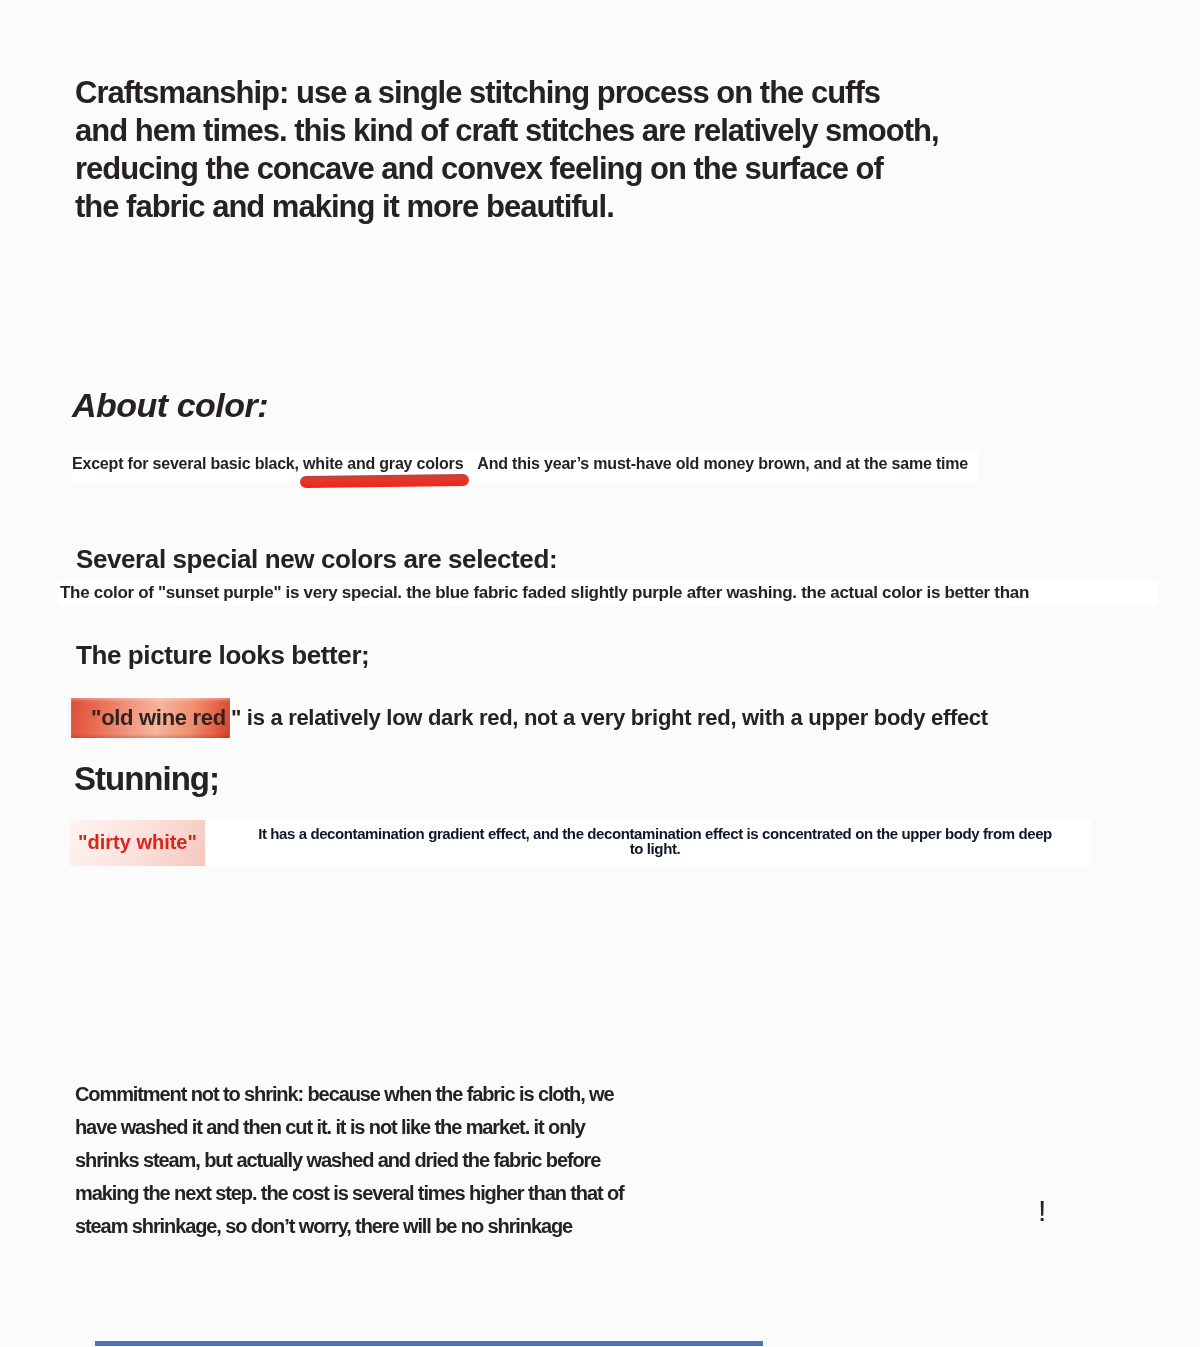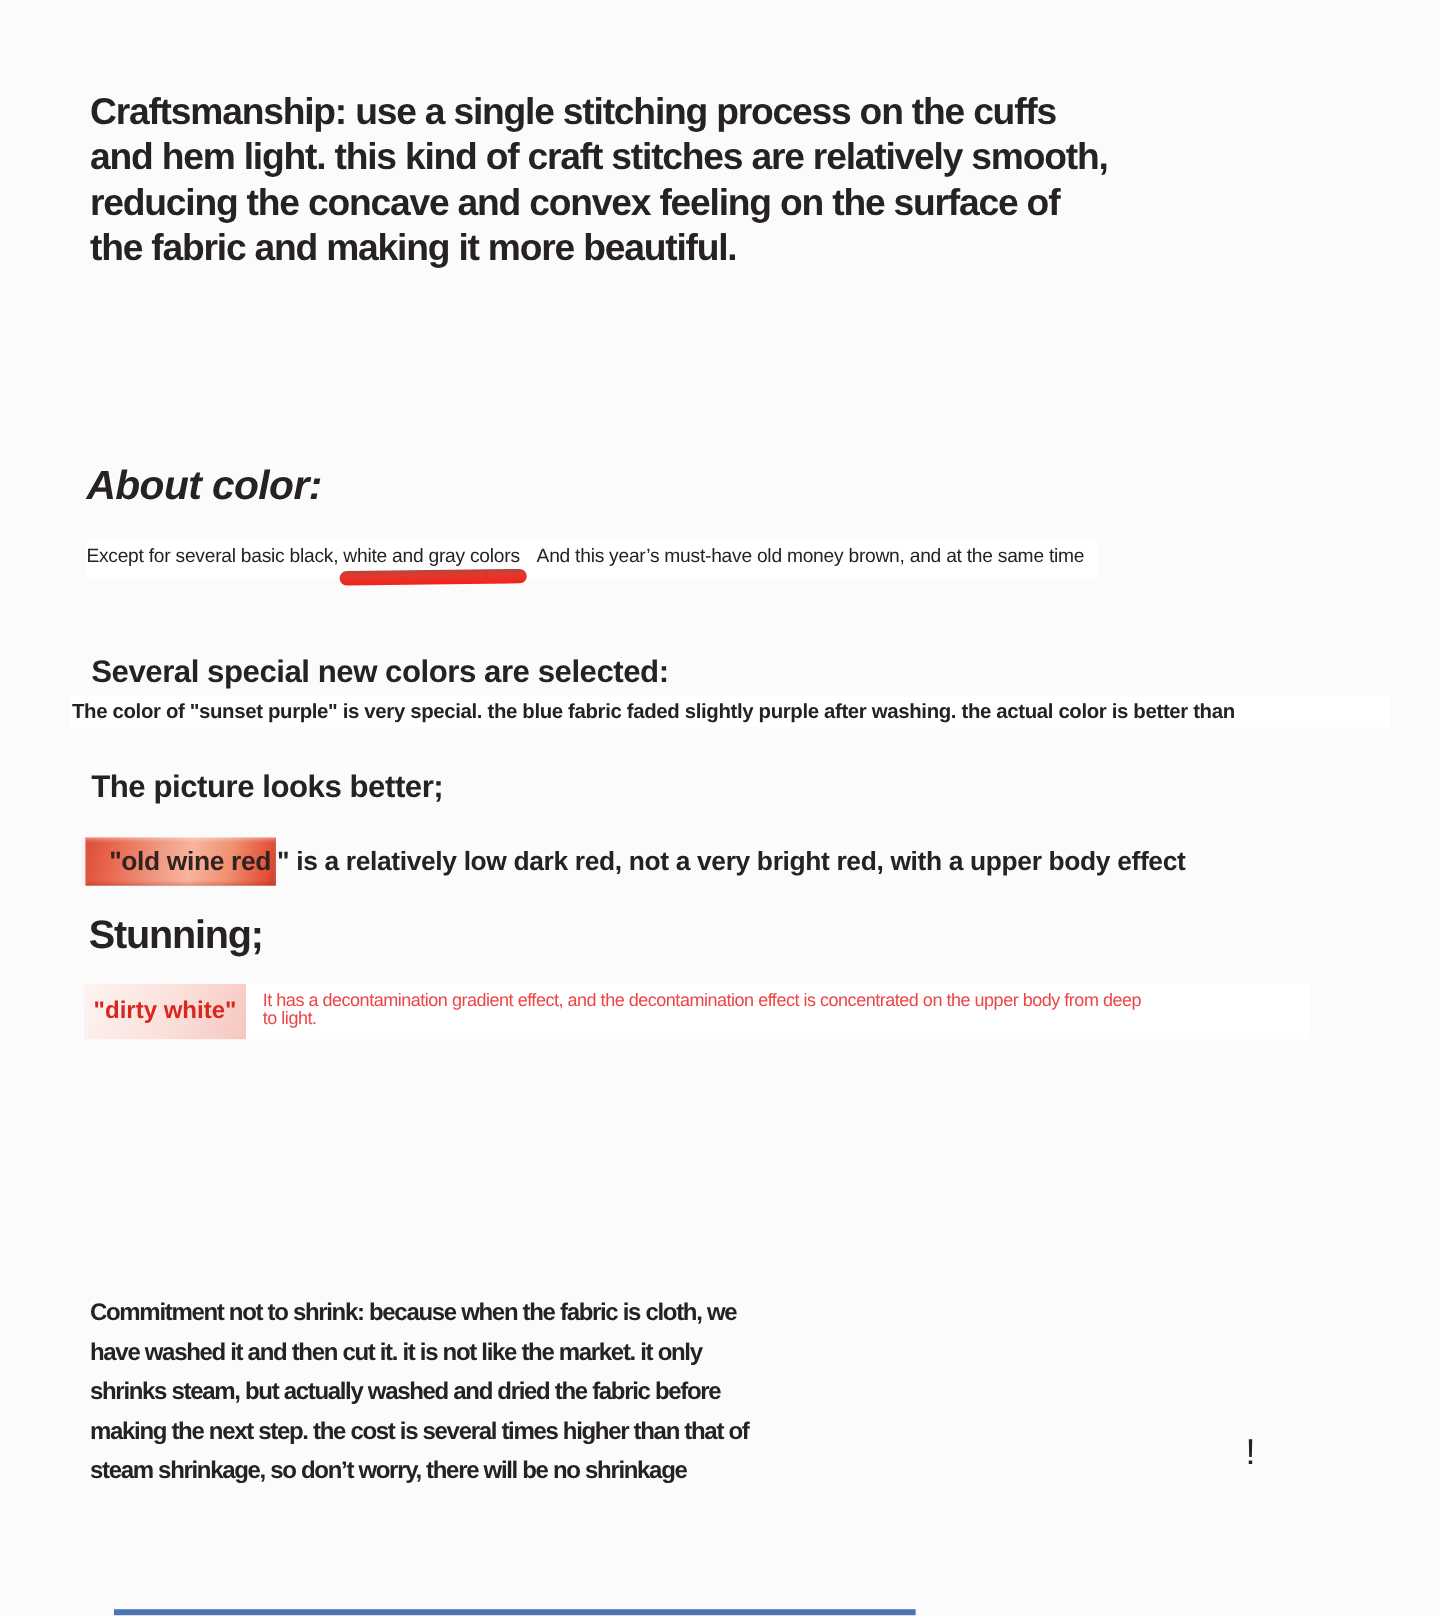--- a/index.html
+++ b/index.html
@@ -49,21 +49,21 @@
   .several-heading{ left: 76px; top: 514px; margin-top: 30px; }
   .picture-heading{ left: 76px; top: 640px; }
   .stunning-heading {
     left: 74px; top: 760px;
     font-size: 33px; letter-spacing: -1px; font-weight: bold;
   }
 
   
   .intro-line {
     left: 72px; top: 450px;
-    font-size: 16px; font-weight: normal;
+    font-size: 16px; font-weight: bold;
     background: #ffffff;
     padding: 5px 10px 9px 0;
     white-space: nowrap;
     letter-spacing: -0.2px;
   }
   .brush-wrap { position: relative; display: inline-block; }
   .brush-stroke {
     position: absolute;
     left: -3px; right: -6px;
     bottom: -14px;
@@ -113,45 +113,46 @@
   .dirty-label {
     padding: 11px 8px 12px 8px;
     background: linear-gradient(115deg, #fdf4f2 0%, #fbe0da 55%, #f6c6bf 100%);
     font-size: 20px; font-weight: bold;
     color: #d8271d;
     white-space: nowrap;
   }
   .dirty-text {
     margin-left: 14px; margin-top: 6px;
     width: 872px;
-    font-size: 15px; font-weight: normal;
+    font-size: 15px; font-weight: bold;
     letter-spacing: -0.4px;
     line-height: 15px;
+    text-align: center;
     white-space: pre-line;
-    color: #ef4444;
+    color: #0f172a;
   }
 
   .excl-mark {
     left: 1038px; top: 1194px;
     font-size: 30px;
     font-weight: normal;
     color: #262223;
   }
 
   .footer-bar {
     left: 95px; top: 1341px;
     width: 668px; height: 5px;
     background: #4c73b4;
   }
 </style>
 </head>
 <body>
 
 <div class="abs big-para para-top">Craftsmanship: use a single stitching process on the cuffs
-and hem light. this kind of craft stitches are relatively smooth,
+and hem times. this kind of craft stitches are relatively smooth,
 reducing the concave and convex feeling on the surface of
 the fabric and making it more beautiful.</div>
 
 <div class="abs h-xl about-heading">About color:</div>
 
 <div class="abs intro-line">
   <span>Except for several basic black, </span><span class="brush-wrap"><span>white and gray colors</span><i class="brush-stroke"></i></span><span class="intro-right">And this year’s must-have old money brown, and at the same time</span>
 </div>
 
 <div class="abs h-lg several-heading">Several special new colors are selected:</div>

